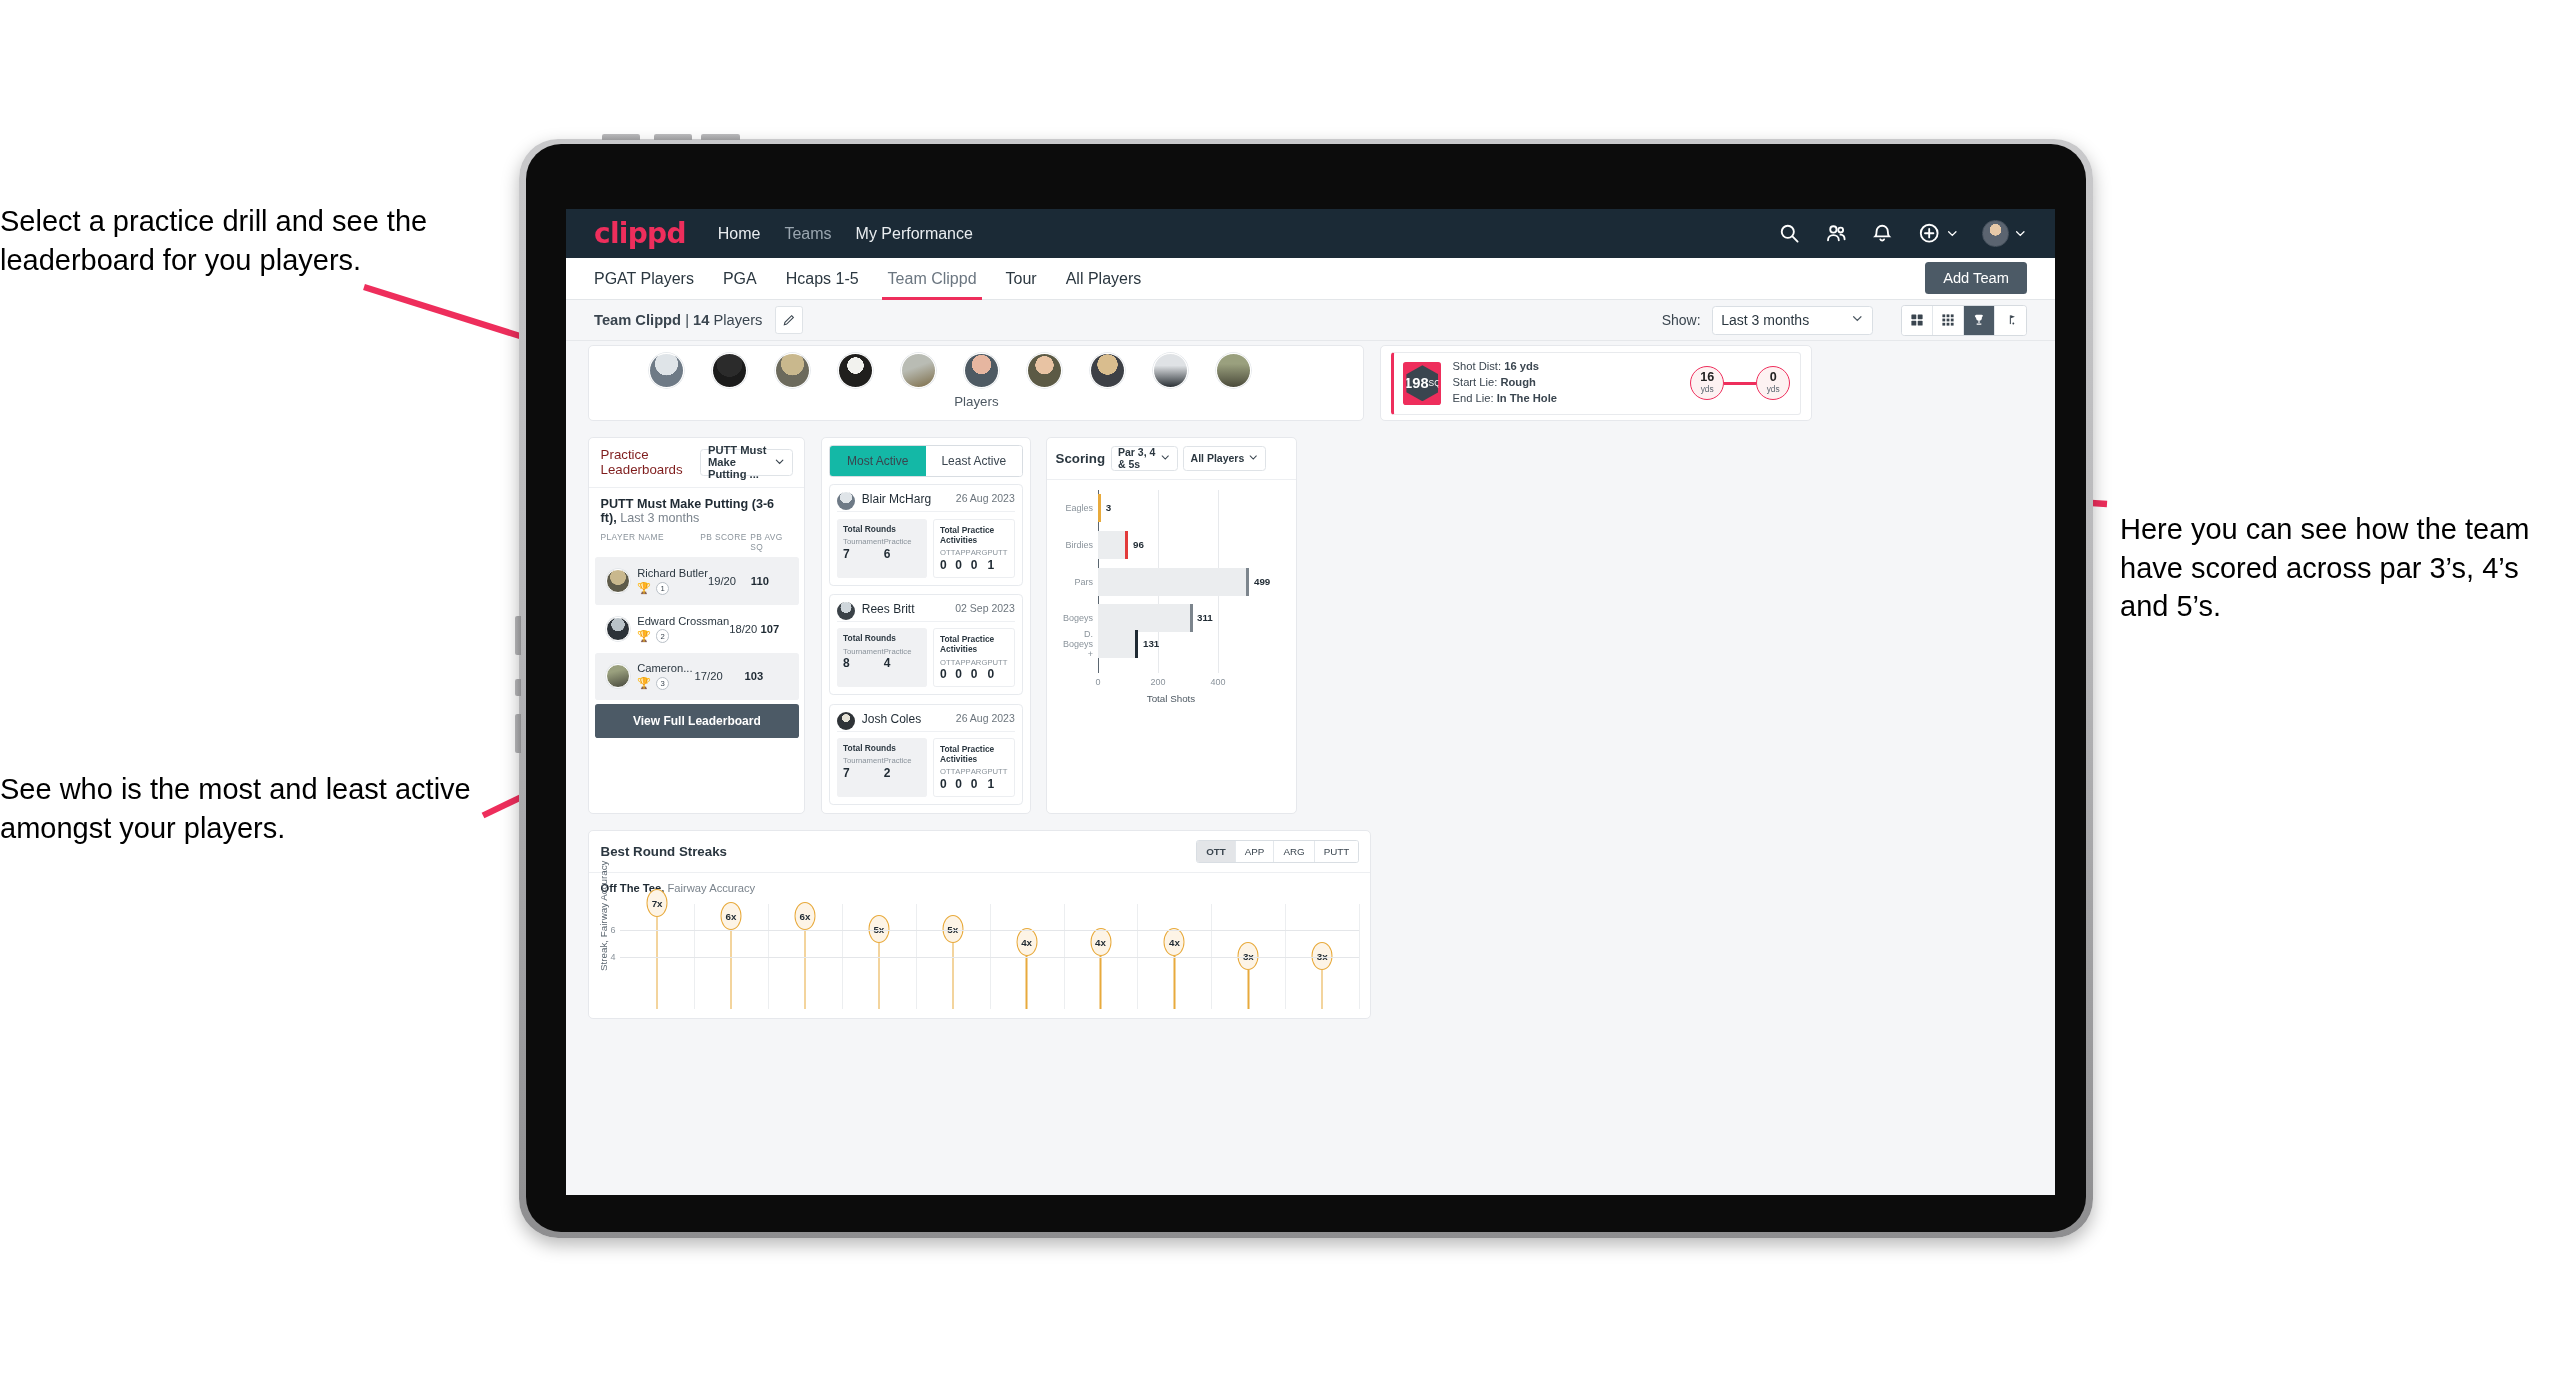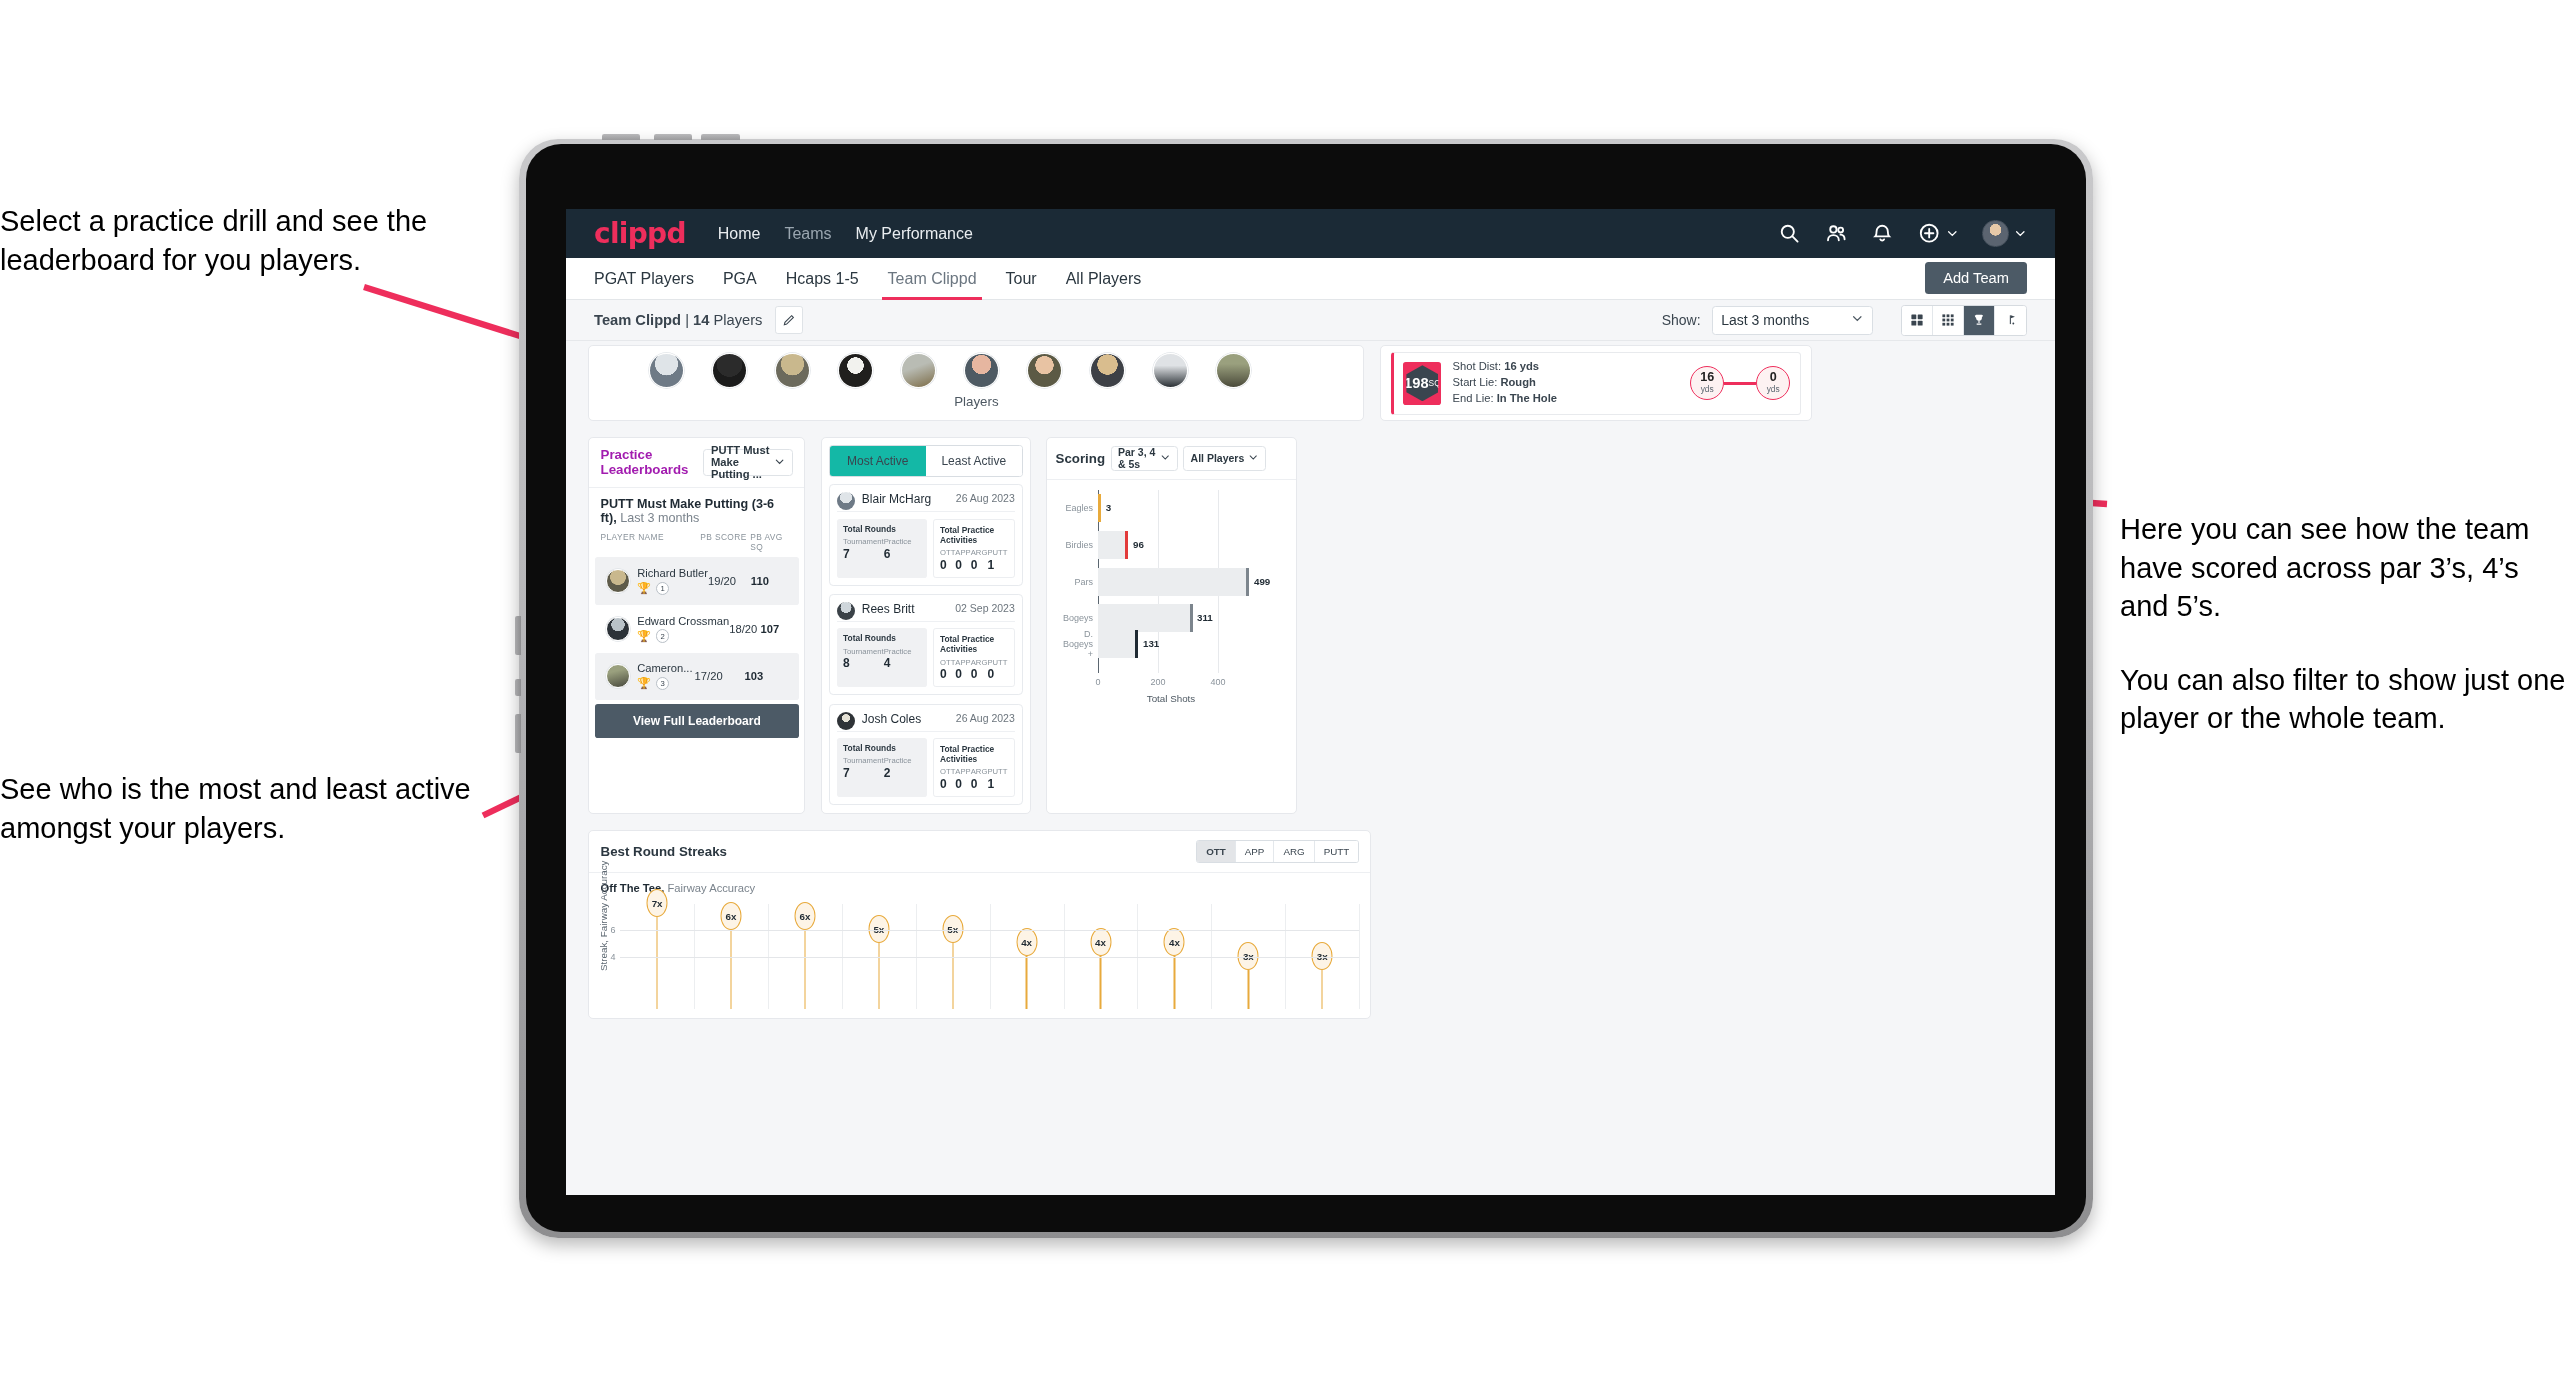--- a/index.html
+++ b/index.html
@@ -230,21 +230,21 @@
   
   #row-main { display: flex; gap: 15.4px; margin-top: 15.4px; }
 
   
   #leader-card { width: 217px; }
   .card-head {
     display: flex; align-items: center;
     padding: 9.8px 11.2px;
     border-bottom: 0.7px solid #edeff2;
   }
-  #leader-title { font-size: 13.3px; font-weight: 700; color: #a21caf; }
+  #leader-title { font-size: 13.3px; font-weight: 400; color: #7f1d1d; }
   #drill-select {
     margin-left: auto; width: 120px; height: 26.6px;
     border: 0.7px solid #dfe3e7; border-radius: 3.5px;
     display: flex; align-items: center; padding: 0 7px;
     font-size: 11.2px; font-weight: 700; color: #2b3740;
   }
   #drill-select .cv { margin-left: auto; }
   #drill-sub {
     padding: 8.4px 11.2px 7px;
     font-size: 12.6px; color: #7a838c;
@@ -366,21 +366,20 @@
 <body>
 
 <div class="annot" id="annot-topleft">
   <span>Select a practice drill and see the leaderboard for you players.</span>
 </div>
 <div class="annot" id="annot-botleft">
   <span>See who is the most and least active amongst your players.</span>
 </div>
 <div class="annot" id="annot-right">
   <p>Here you can see how the team have scored across par 3’s, 4’s and 5’s.</p>
-  <p>You can also filter to show just one player or the whole team.</p>
 </div>
 
 <svg class="arrow" viewBox="0 0 3680 1980">
   <defs>
     <marker id="ah" markerWidth="9" markerHeight="9" refX="7" refY="4.5" orient="auto">
       <path d="M0,0 L9,4.5 L0,9 z" fill="#ee2e5c"></path>
     </marker>
   </defs>
 
   <line x1="520" y1="410" x2="1300" y2="655" stroke="#ee2e5c" stroke-width="9" marker-end="url(#ah)"></line>

